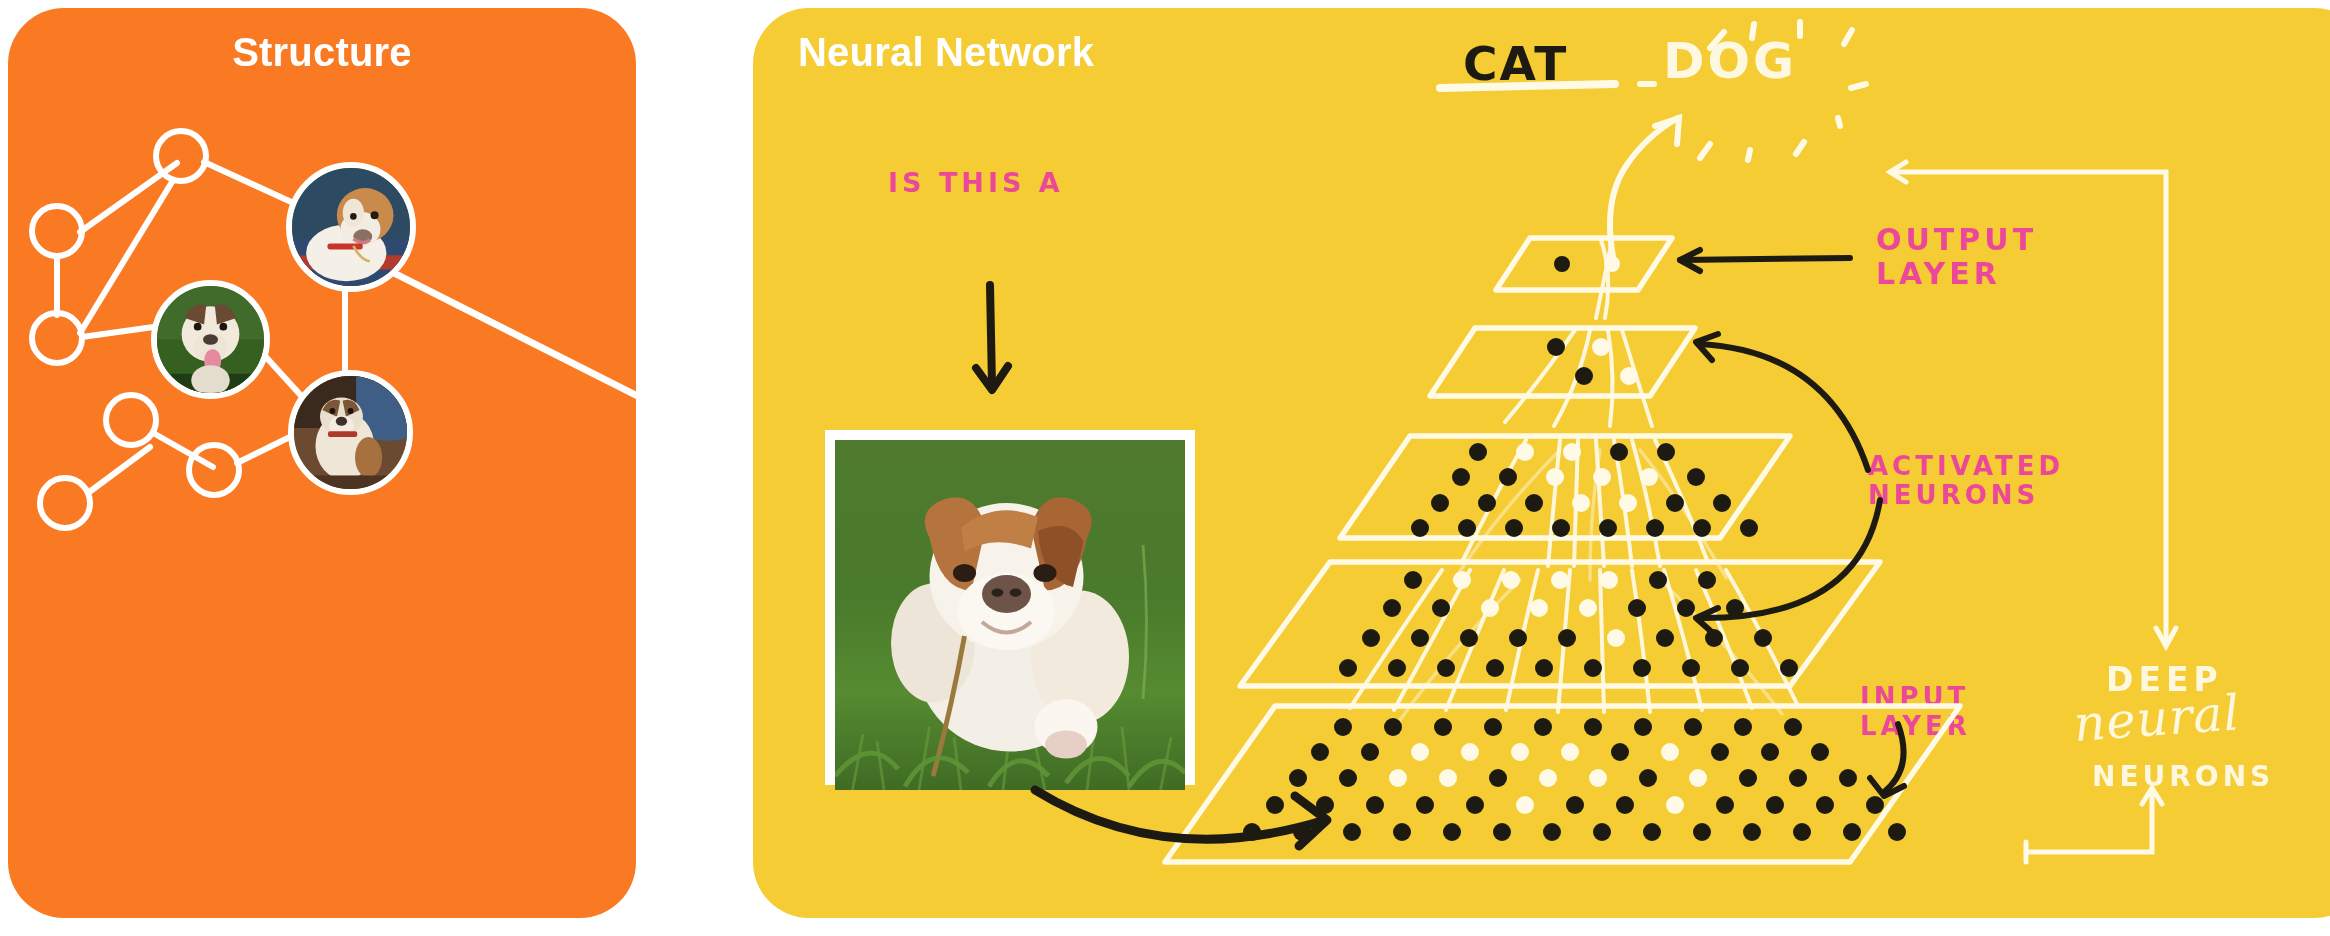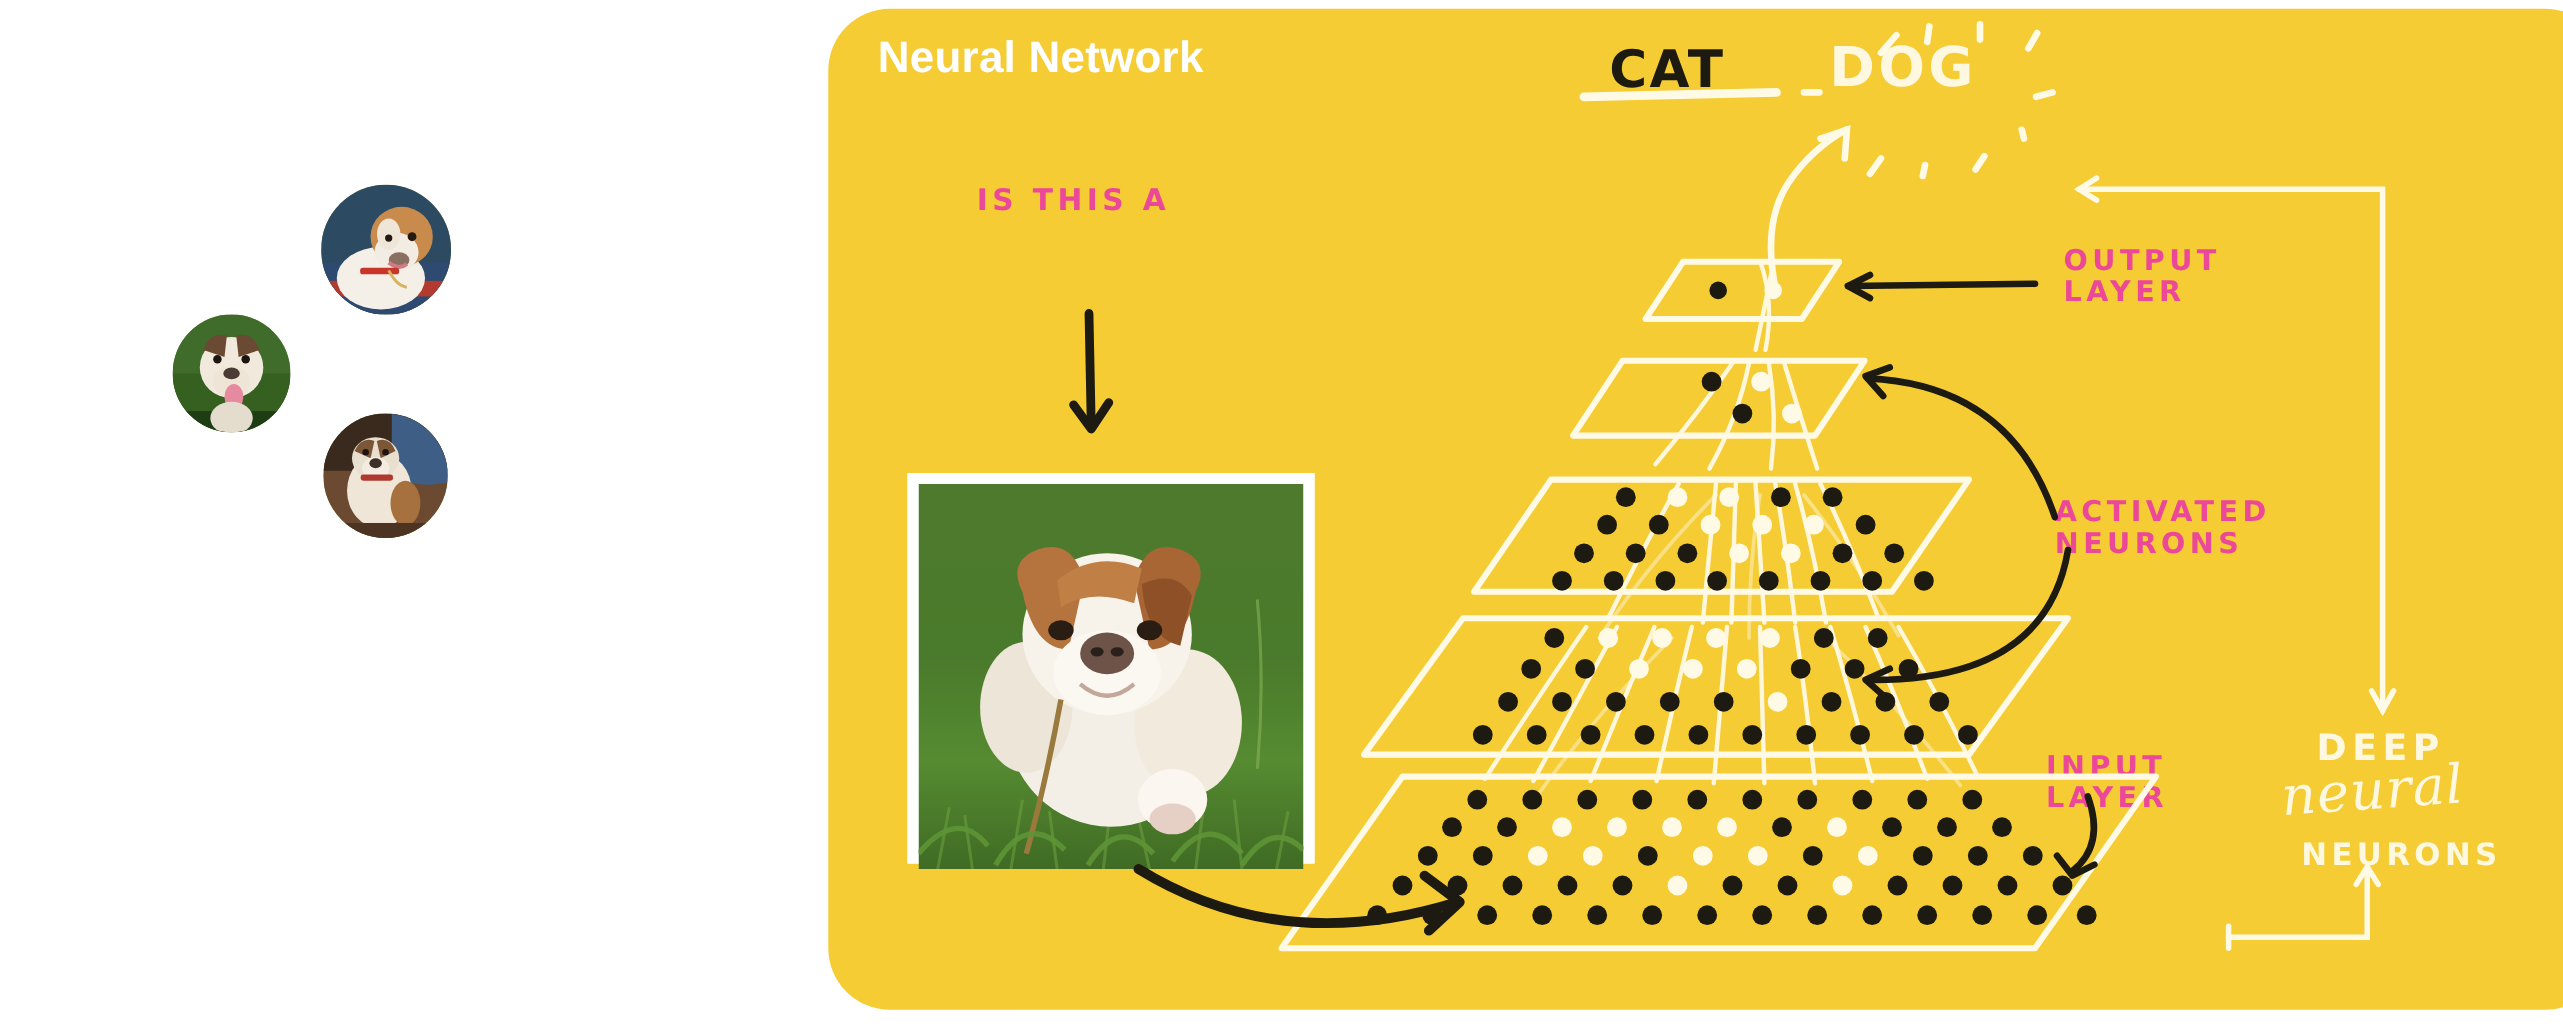--- a/index.html
+++ b/index.html
@@ -39,35 +39,38 @@
 
   #q-line1{left:888px;top:168px;font-size:27px;letter-spacing:4px;}
   #q-line2{left:818px;top:208px;font-size:0;}
   #q-line2 .big{font-size:52px;letter-spacing:3px;}
   #q-line2 .sm{font-size:27px;letter-spacing:1px;font-style:italic;}
   #q-line2 .qm{font-size:33px;}
 
   #cat-word{left:1463px;top:38px;font-size:47px;letter-spacing:2px;}
   #dog-word{left:1663px;top:33px;font-size:50px;letter-spacing:3px;}
 
-  #lbl-output{left:1876px;top:223px;font-size:26px;letter-spacing:4px;}
+  #lbl-output{left:1876px;top:223px;font-size:30px;letter-spacing:4px;}
   #lbl-activated{left:1868px;top:452px;font-size:26px;letter-spacing:4px;}
   #lbl-input{left:1860px;top:683px;font-size:26px;letter-spacing:4px;}
 
   #deep-word{left:2106px;top:662px;font-size:33px;letter-spacing:5px;}
   #neural-word{left:2072px;top:698px;font-size:49px;letter-spacing:1px;
      font-family:"DejaVu Serif",serif;font-style:italic;font-weight:normal;
      transform:rotate(-4deg);transform-origin:left top;}
   #network-word{left:2092px;top:761px;font-size:28px;letter-spacing:4px;}
 </style>
 </head>
 <body>
 
 <div id="stage">
 
+  <div class="panel" id="structure-panel" style="background: rgb(249, 122, 34);">
+    <div class="panel-title">Structure</div>
+  </div>
 
   <div class="panel" id="nn-panel" style="background: rgb(245, 204, 51); margin-left: 48px;">
     <div class="panel-title">Neural Network</div>
   </div>
 
   <svg class="ov" id="structure-graph" viewBox="0 0 2330 936" preserveAspectRatio="none">
     <g stroke="#ffffff" stroke-width="6" fill="none" stroke-linecap="round">
 
       <line x1="80" y1="232" x2="177" y2="163"></line>
       <line x1="57" y1="258" x2="57" y2="315"></line>

